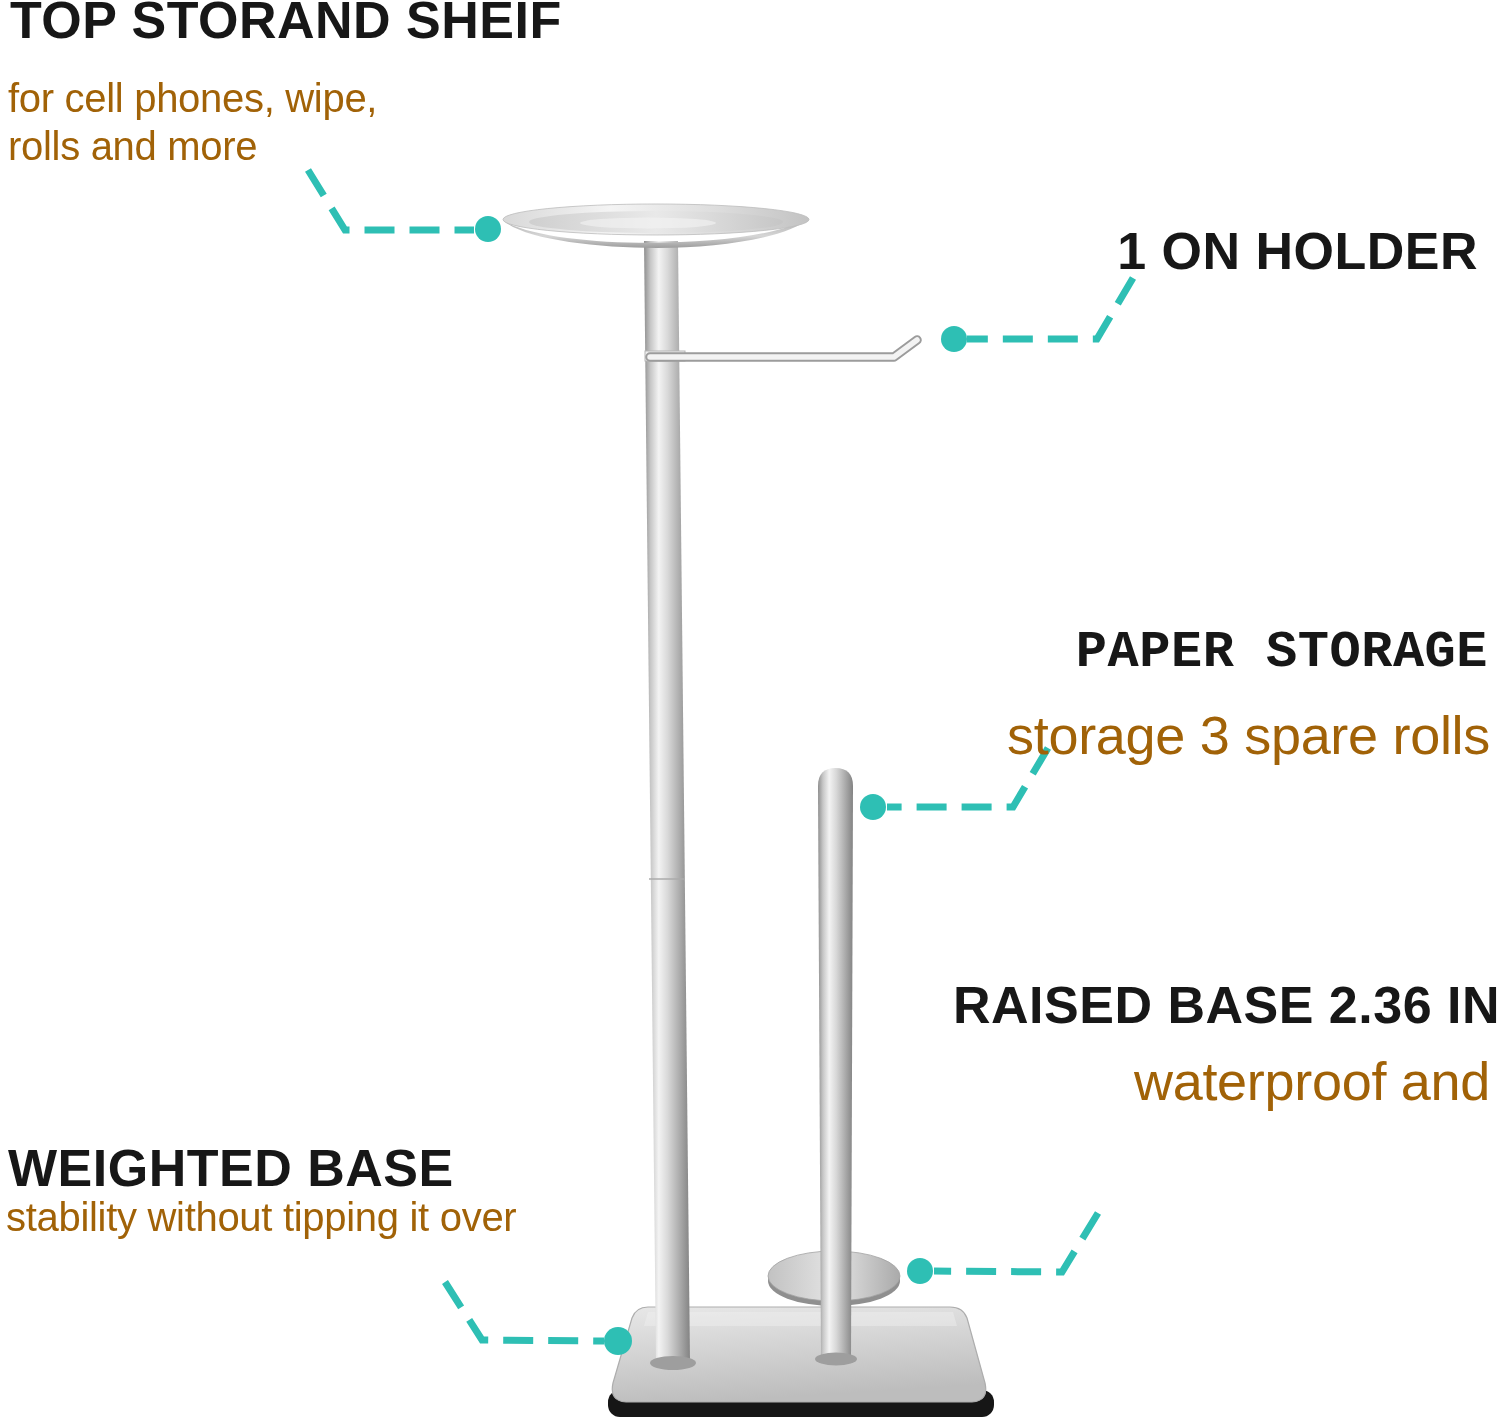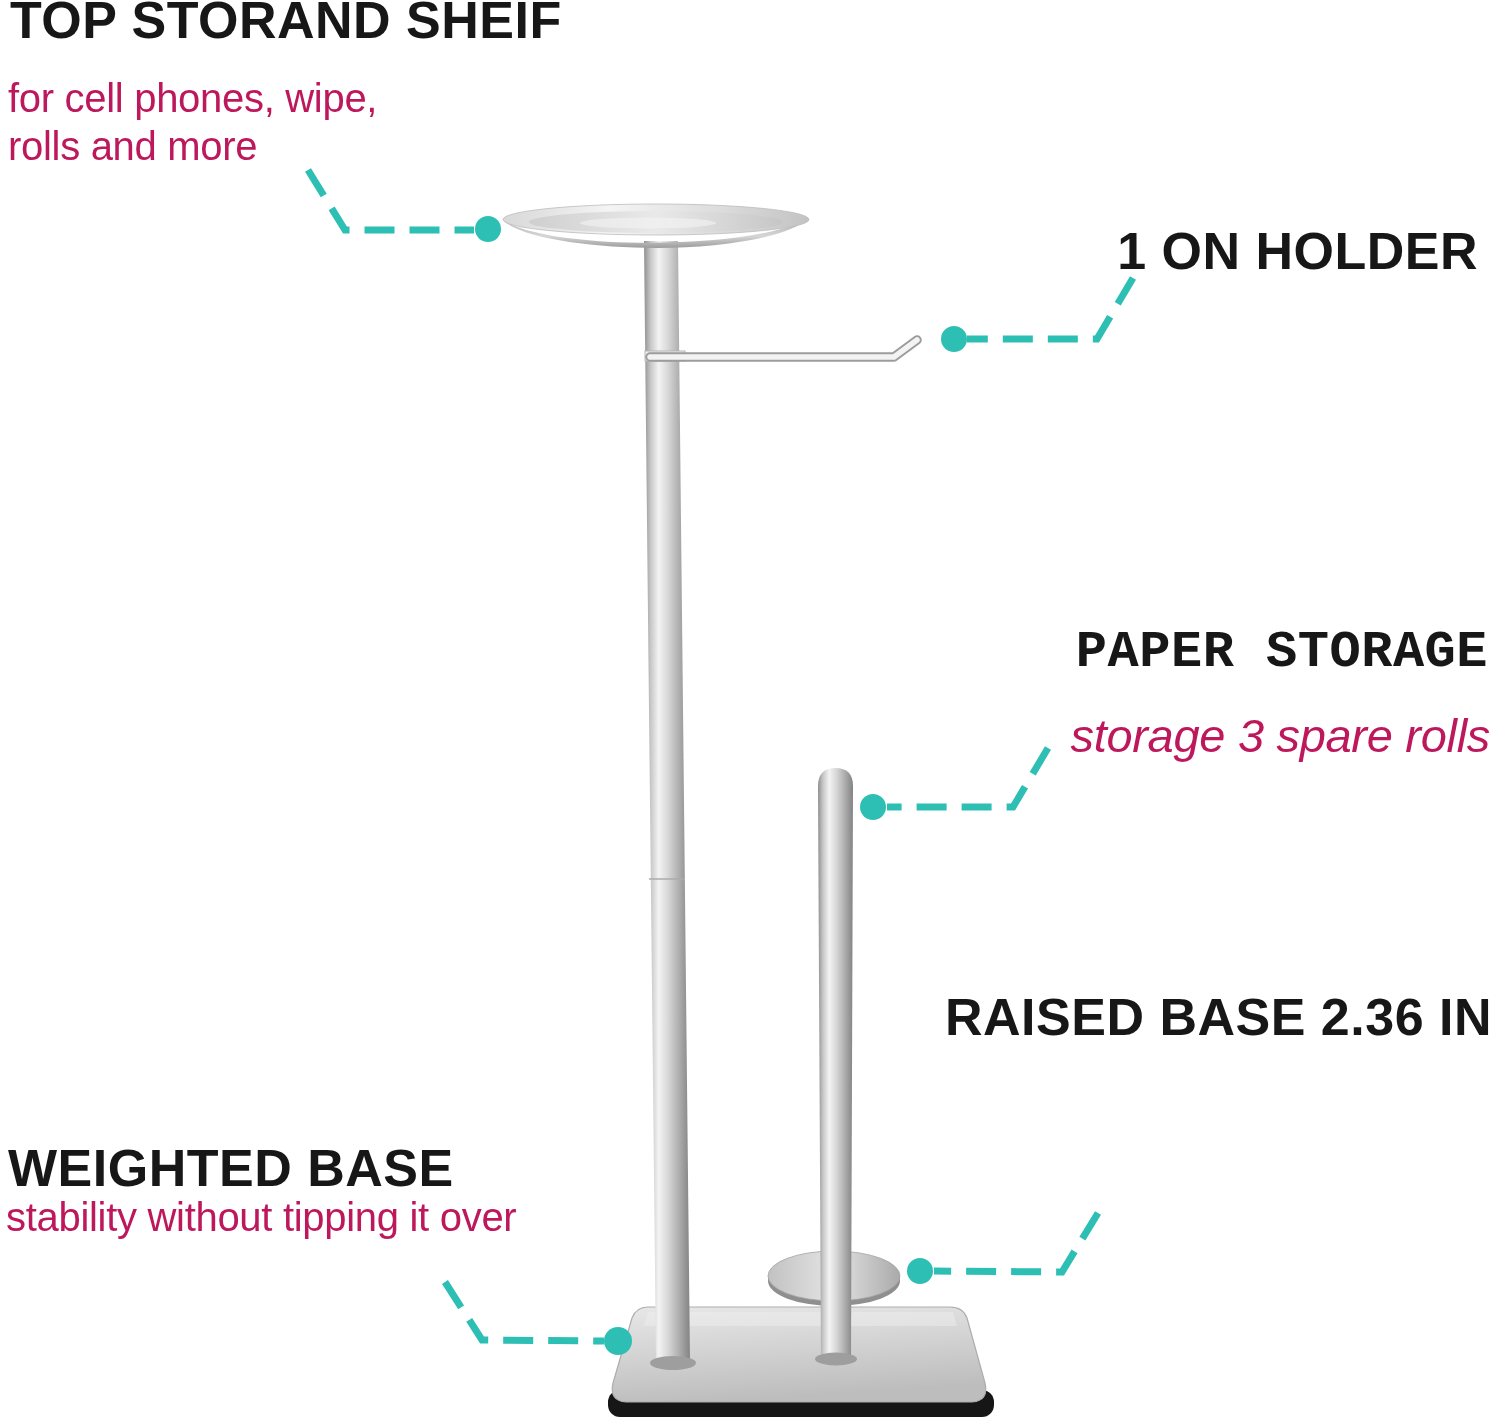--- a/index.html
+++ b/index.html
@@ -21,31 +21,31 @@
     line-height: 1.05;
     white-space: nowrap;
     color: #171717;
   }
   .sub {
     position: absolute;
     font-size: 40px;
     font-weight: 400;
     line-height: 48px;
     letter-spacing: -0.3px;
-    color: #be185d;
+    color: #a16207;
     white-space: nowrap;
   }
-  .sub.right { font-size: 47px; line-height: 47px; font-style: italic; }
+  .sub.right { font-size: 54px; line-height: 47px; }
   
   #t-top-shelf-h   { left: 10px;  top: -7px; }
   #t-top-shelf-s   { left: 8px;   top: 74px; }
   #t-holder-h      { right: 22px; top: 224px; }
   #t-paper-h       { right: 12px; top: 626px; font-family: Liberation Mono, monospace; }
   #t-paper-s       { right: 10px; top: 712px; }
-  #t-raised-h      { right: 8px; top: 978px; margin-top: 12px; }
+  #t-raised-h      { right: 0; top: 978px; }
   #t-raised-s      { right: 10px; top: 1058px; }
   #t-weighted-h    { left: 8px;  top: 1141px; }
   #t-weighted-s    { left: 6px;   top: 1193px; }
 
   .accent-fill   { fill: var(--accent); }
   .accent-stroke { stroke: var(--accent); }
   .leader {
     fill: none;
     stroke-width: 7;
     stroke-dasharray: 30 15;
@@ -149,18 +149,19 @@
 
 <div class="h" id="t-holder-h">1 ON HOLDER</div>
 
 <div class="h" id="t-paper-h">PAPER STORAGE</div>
 <div class="sub right" id="t-paper-s">
   <div>storage 3 spare rolls</div>
 </div>
 
 <div class="h" id="t-raised-h">RAISED BASE 2.36 IN</div>
 <div class="sub right" id="t-raised-s">
+  <div>waterproof and</div>
 </div>
 
 <div class="h" id="t-weighted-h">WEIGHTED BASE</div>
 <div class="sub" id="t-weighted-s">
   <div>stability without tipping it over</div>
 </div>
 
 </body></html>

